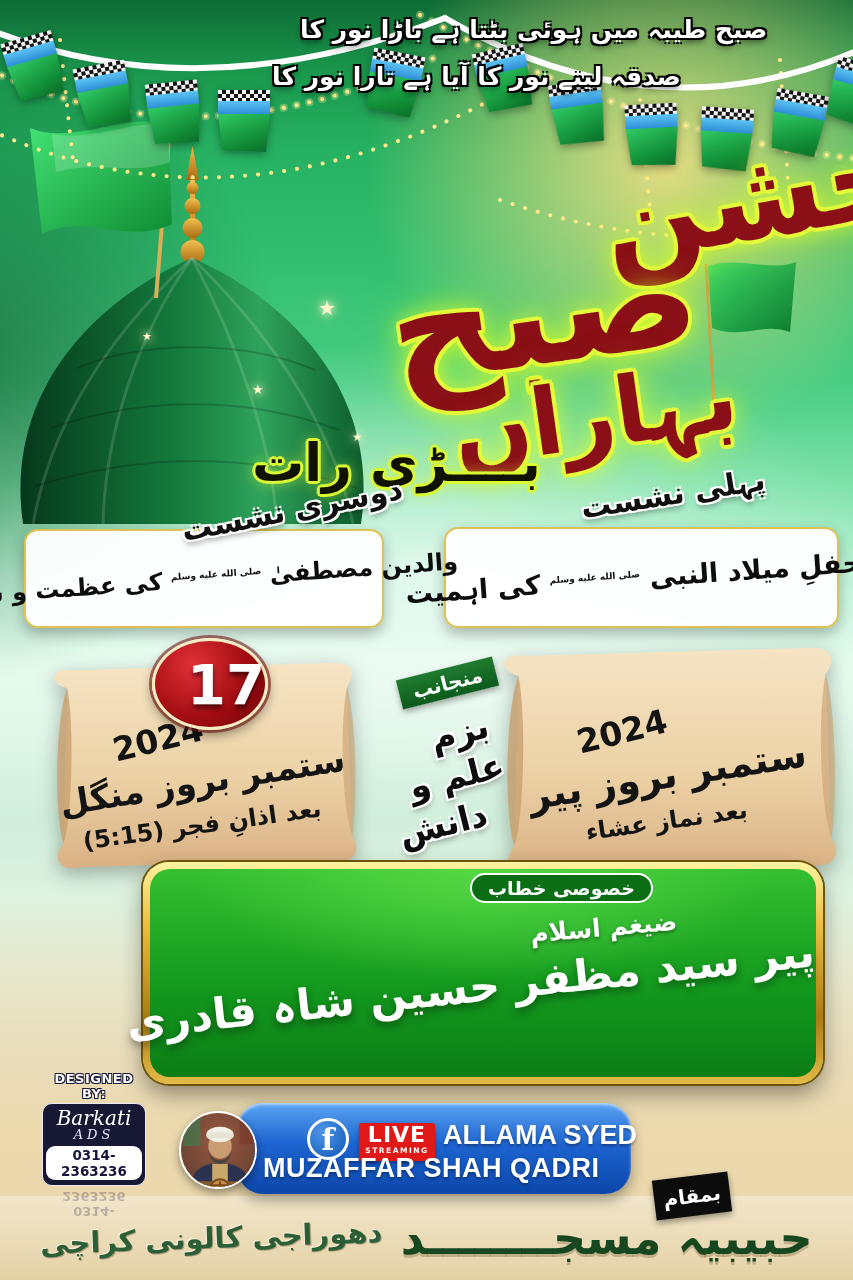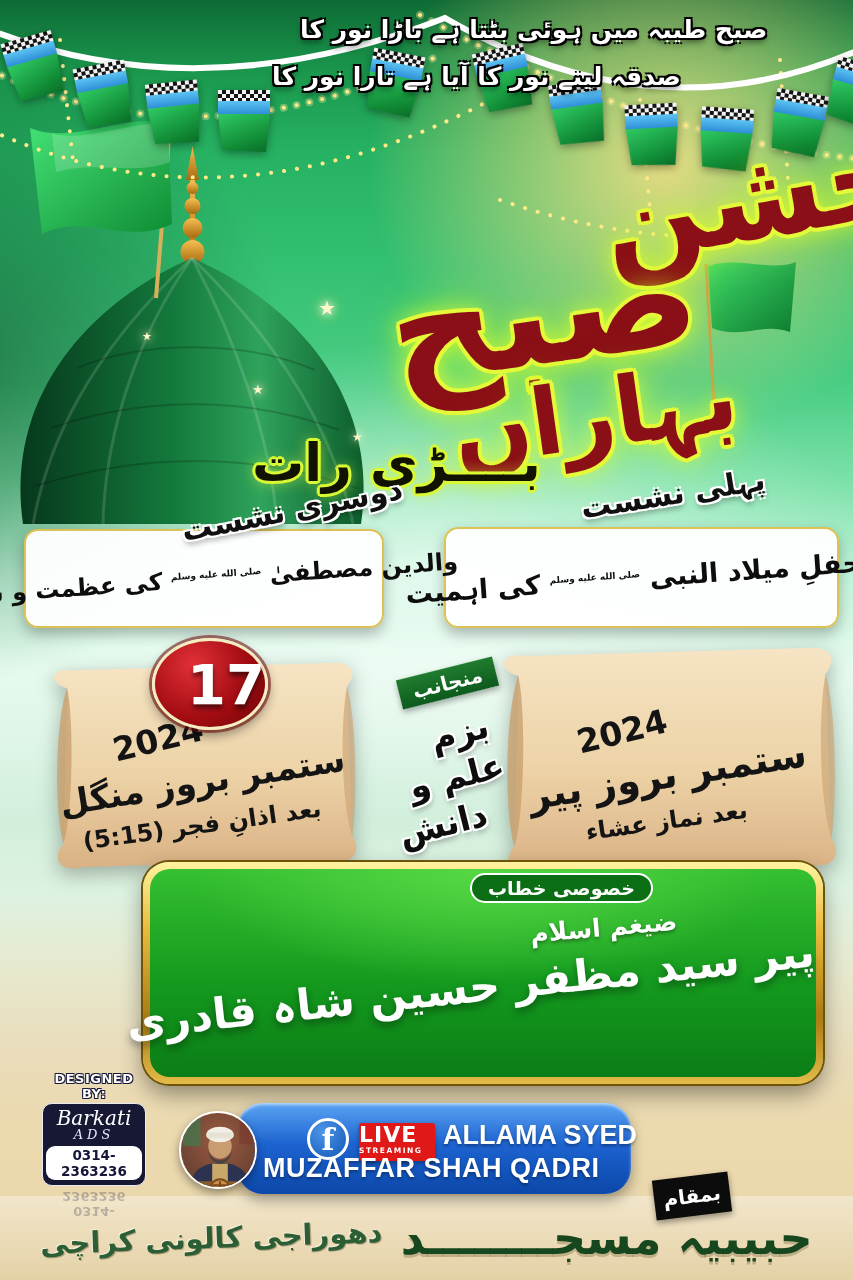--- a/index.html
+++ b/index.html
@@ -122,21 +122,21 @@
 
   
   #live-bar{left:237px;top:1103px;width:394px;height:91px;z-index:6;border-radius:26px;
     background:linear-gradient(180deg,#5aa4f2,#1d63d0 45%,#0b47a9);
     box-shadow:inset 0 2px 3px rgba(255,255,255,.55),0 6px 14px rgba(0,0,0,.35);}
   #fb-icon{position:absolute;left:70px;top:15px;width:42px;height:42px;border-radius:50%;
     background:radial-gradient(circle at 35% 30%, #4e95e8, #1058b8);border:3px solid #fff;
     color:#fff;font-size:30px;font-weight:bold;display:flex;align-items:center;justify-content:center;
     font-family:"DejaVu Serif",serif;}
   #live-badge{position:absolute;left:122px;top:20px;width:76px;height:38px;background:#e01818;
-    border-radius:3px;color:#fff;box-shadow:0 2px 4px rgba(0,0,0,.35);}
+    border-radius:3px;color:#fff;text-align:center;box-shadow:0 2px 4px rgba(0,0,0,.35);}
   #live-word{font-size:22px;font-weight:bold;line-height:24px;letter-spacing:1px;}
   #streaming-word{font-size:7.5px;font-weight:bold;letter-spacing:1.5px;line-height:8px;}
   .live-line{position:absolute;color:#fff;font-weight:bold;white-space:nowrap;
     text-shadow:0 2px 3px rgba(0,0,0,.35);font-family:"Liberation Sans","DejaVu Sans",sans-serif;}
   #live-line1{left:206px;top:17px;font-size:27px;}
   #live-line2{left:26px;top:50px;font-size:27px;letter-spacing:.5px;}
   #photo{left:179px;top:1111px;width:78px;height:78px;border-radius:50%;z-index:7;border:2px solid #fff;
     overflow:hidden;box-shadow:0 4px 10px rgba(0,0,0,.4);}
 
   

